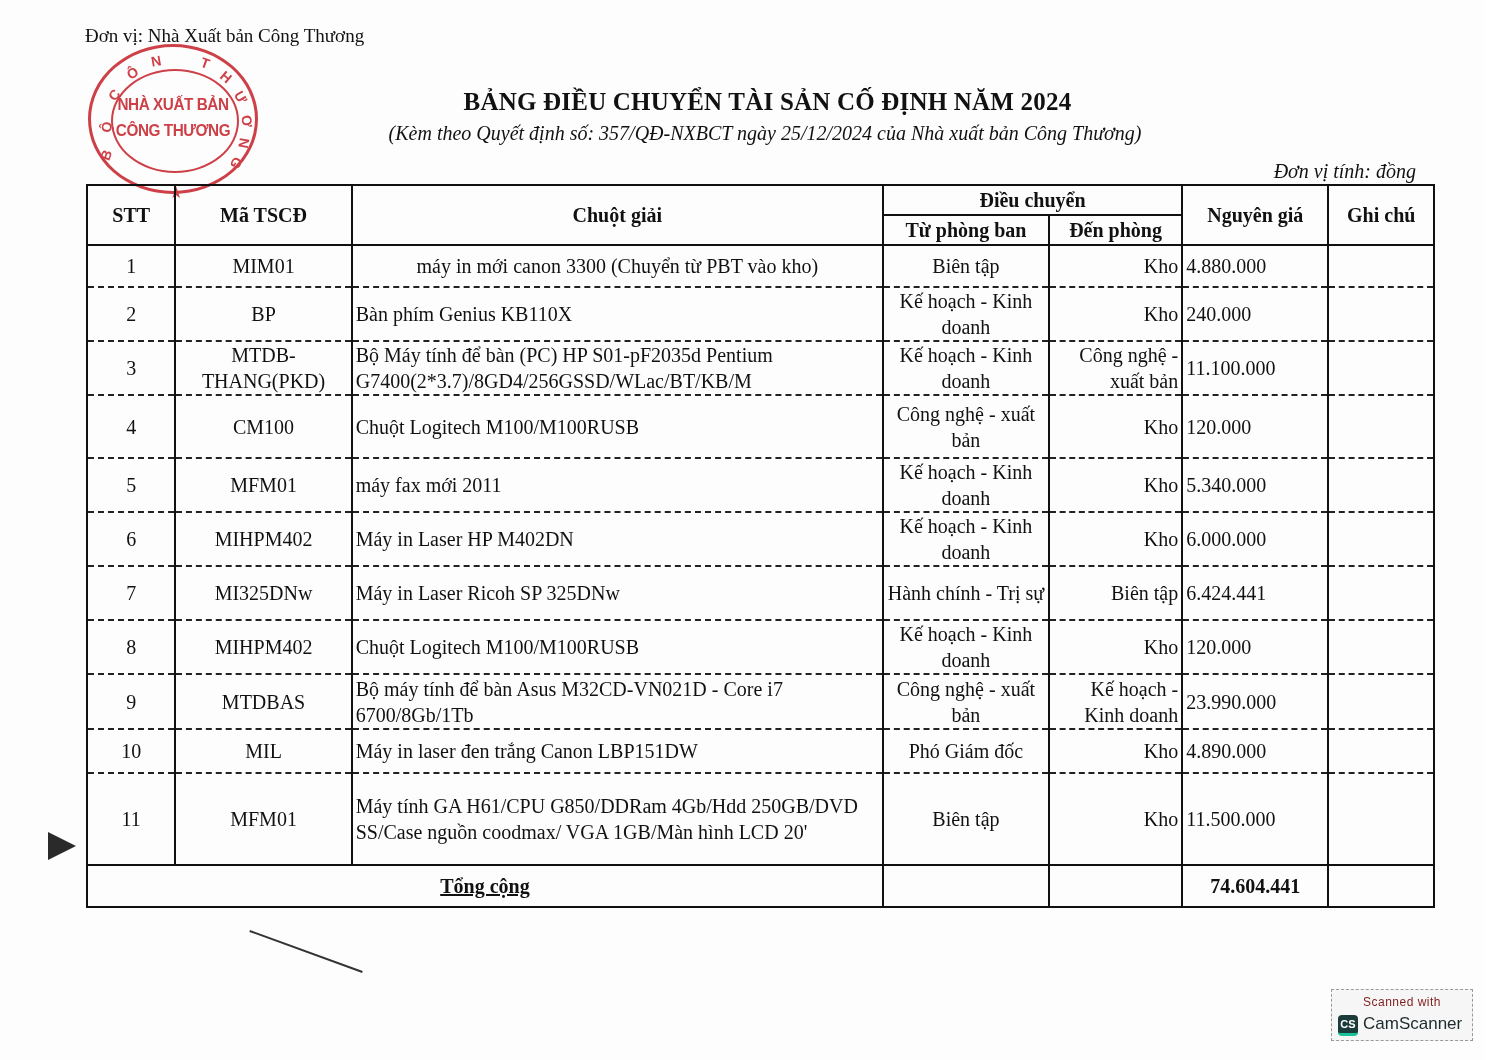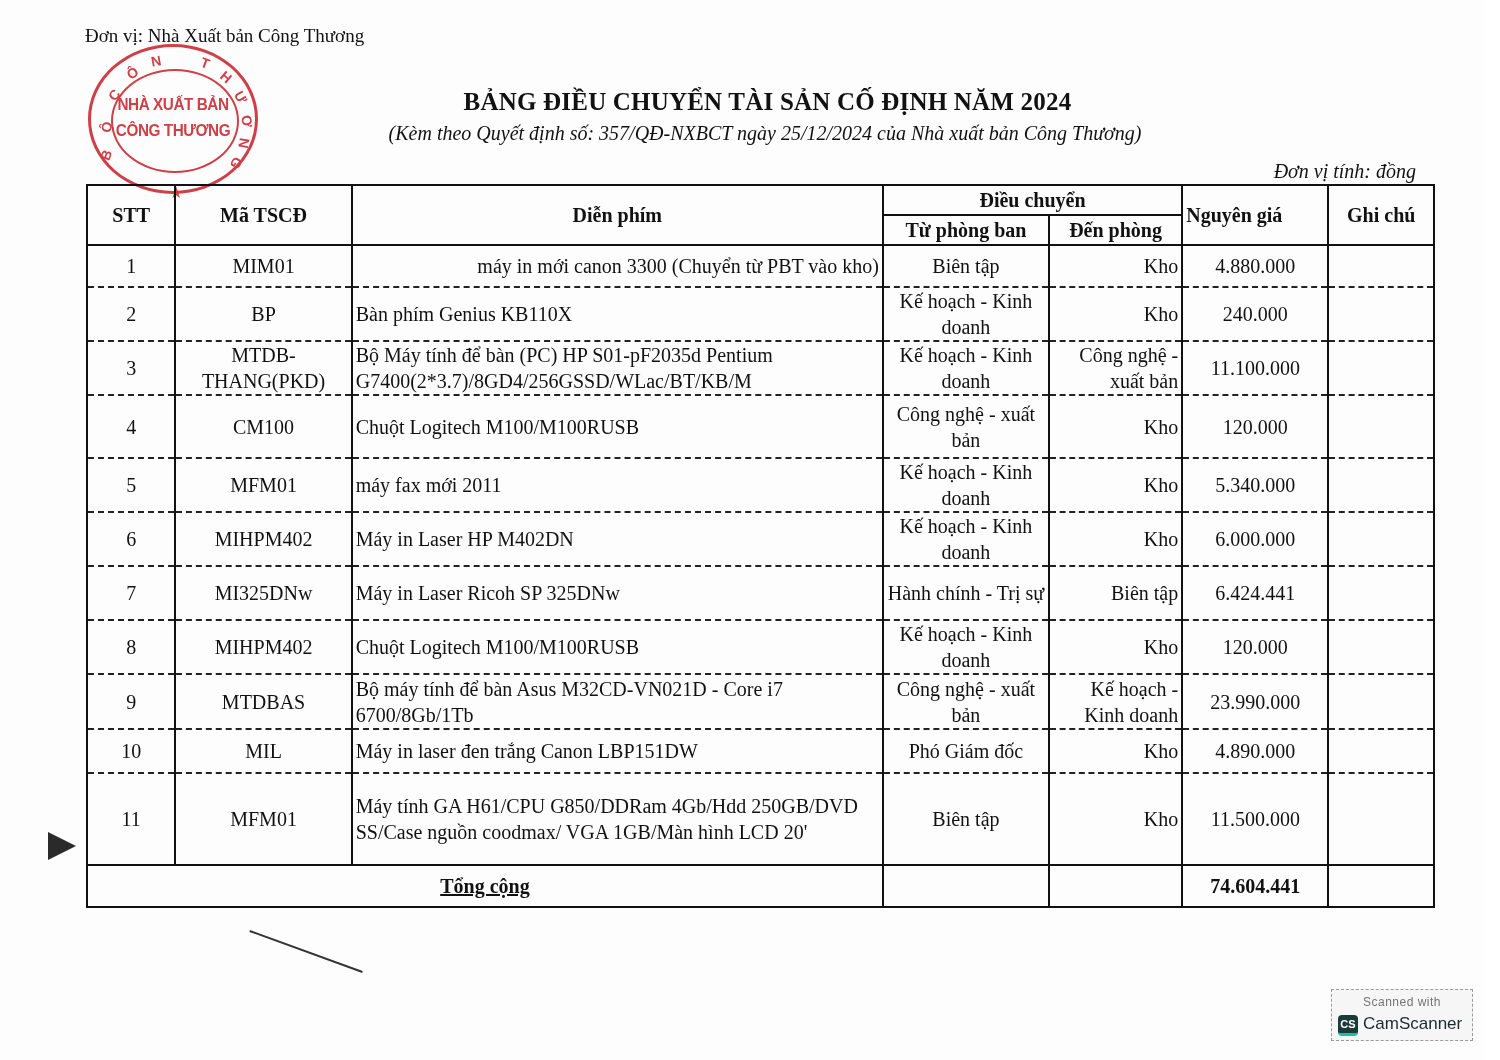--- a/index.html
+++ b/index.html
@@ -76,29 +76,29 @@
     font-weight: bold; border-top: 2px solid #111; border-bottom: 2px solid #111;
     text-align: center; font-size: 20px;
   }
   table.assets tbody tr.last td { border-bottom: 2px solid #111; }
   table.assets tfoot td { border-top: 2px solid #111; border-bottom: 2px solid #111; font-weight: bold; height: 40px; }
   .c-stt { width: 82px; text-align: center; }
   .c-code { width: 170px; text-align: center; }
   .c-desc { width: 528px; text-align: left; }
   .c-from { width: 162px; text-align: center; border-radius: 15px; }
   .c-to { width: 128px; text-align: right; }
-  .c-price { width: 140px; text-align: center; }
+  .c-price { width: 140px; text-align: left; }
   .c-note { width: 100px; }
-  .center { text-align: right; }
+  .center { text-align: center; }
   .cs-badge {
     position: absolute; left: 1331px; top: 989px; width: 142px; height: 52px;
     border: 1px dashed #9a9a9a; background: #f6f6f6; box-sizing: border-box;
     font-family: "Liberation Sans", "DejaVu Sans", sans-serif;
   }
-  .cs-top { position: absolute; top: 5px; left: 0; width: 100%; text-align: center; font-size: 12px; color: #737373; letter-spacing: 0.5px; }
+  .cs-top { position: absolute; top: 5px; left: 0; width: 100%; text-align: center; font-size: 12px; color: #7f1d1d; letter-spacing: 0.5px; }
   .cs-logo {
     position: absolute; left: 6px; top: 25px; width: 20px; height: 18px; border-radius: 4px;
     background: #1b3a3a; color: #fff; font-size: 11px; font-weight: bold;
     text-align: center; line-height: 18px; border-bottom: 3px solid #19c39a;
   }
   .cs-name { position: absolute; left: 31px; top: 24px; font-size: 17px; color: #1b2a2a; }
 </style>
 </head>
 <body>
 
@@ -126,23 +126,23 @@
 
   <div class="title">BẢNG ĐIỀU CHUYỂN TÀI SẢN CỐ ĐỊNH NĂM 2024</div>
   <div class="subtitle">(Kèm theo Quyết định số: 357/QĐ-NXBCT ngày 25/12/2024 của Nhà xuất bản Công Thương)</div>
   <div class="unit-note">Đơn vị tính: đồng</div>
 
   <table class="assets">
     <thead>
       <tr style="height:30px;">
         <th class="c-stt" rowspan="2">STT</th>
         <th class="c-code" rowspan="2">Mã TSCĐ</th>
-        <th class="c-desc" rowspan="2" style="text-align:center;">Diễn phím</th>
+        <th class="c-desc" rowspan="2" style="text-align:center;">Chuột giải</th>
         <th colspan="2">Điều chuyển</th>
-        <th class="c-price" rowspan="2" style="text-align:left;">Nguyên giá</th>
+        <th class="c-price" rowspan="2" style="text-align:center;">Nguyên giá</th>
         <th class="c-note" rowspan="2">Ghi chú</th>
       </tr>
       <tr style="height:30px;">
         <th class="c-from">Từ phòng ban</th>
         <th class="c-to">Đến phòng</th>
       </tr>
     </thead>
     <tbody>
       <tr style="height:42px;">
         <td class="c-stt">1</td>

